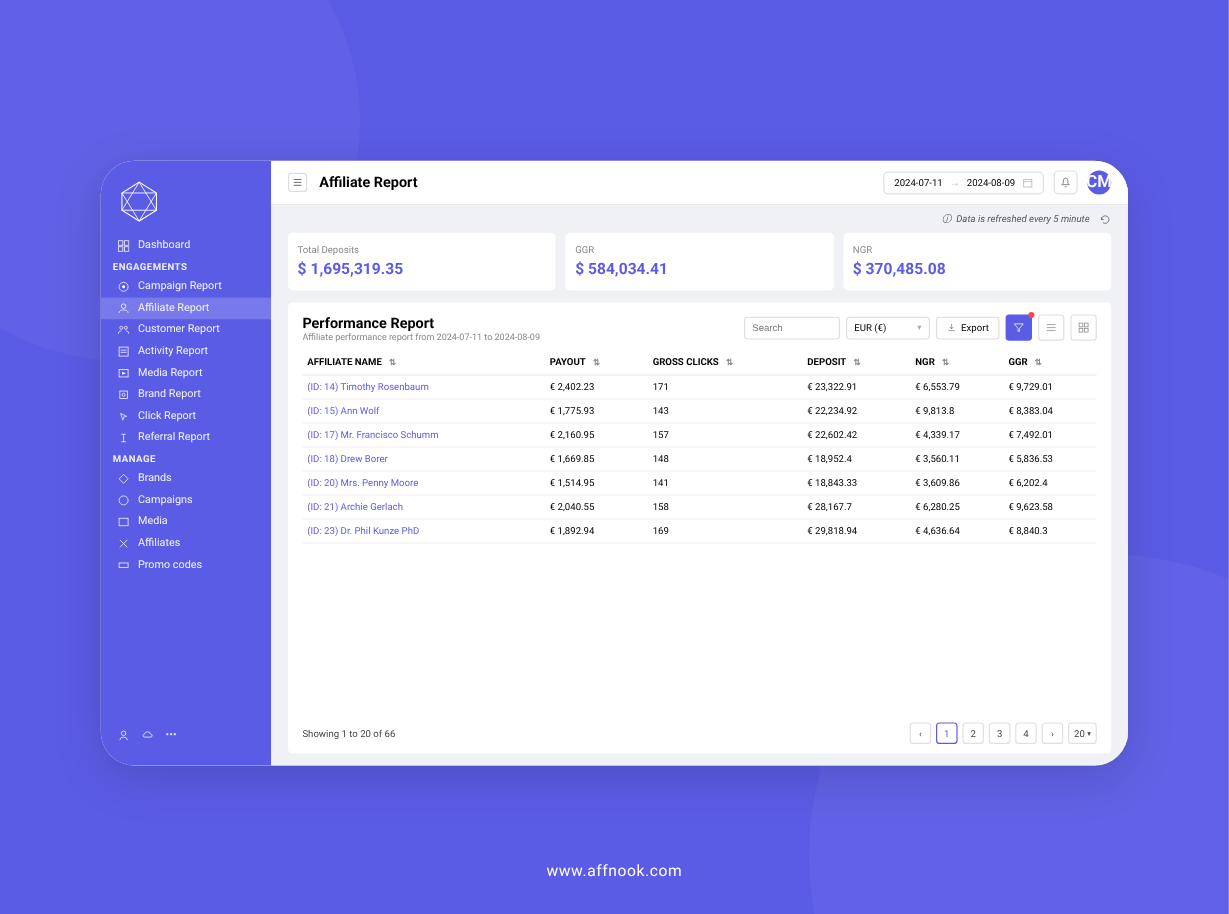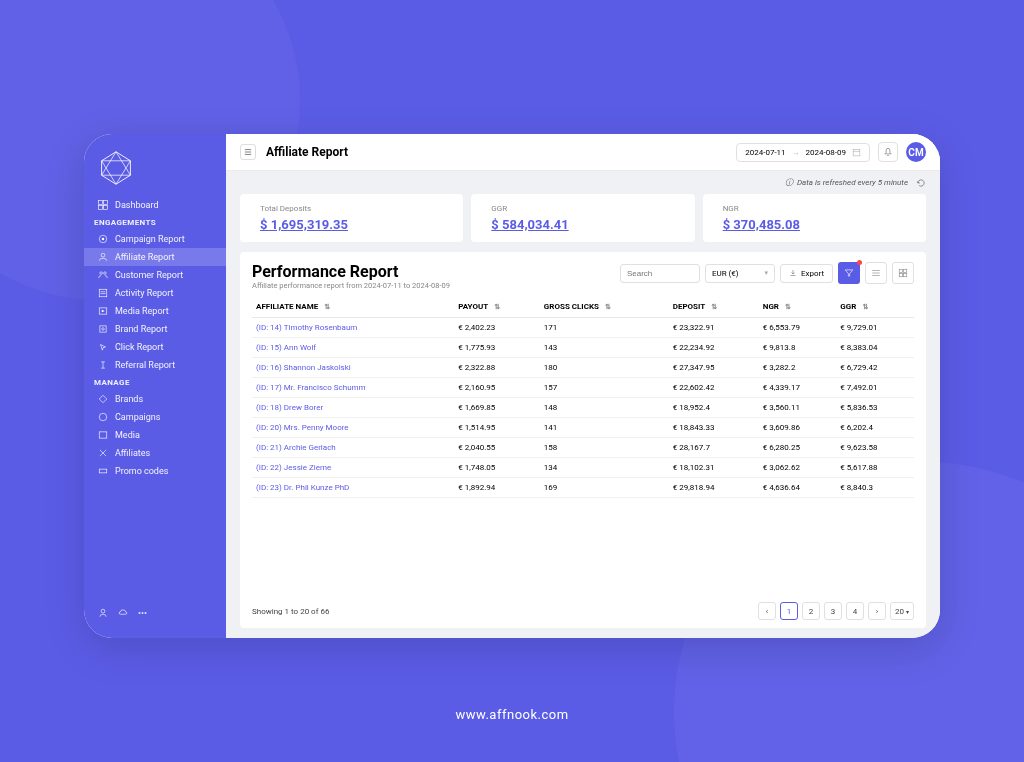--- a/index.html
+++ b/index.html
@@ -133,21 +133,21 @@
       cursor: pointer;
     }
     .avatar {
       width: 20px; height: 20px;
       border-radius: 50%;
       background: #5B5CE6;
       color: #fff;
       display: flex;
       align-items: center;
       justify-content: center;
-      font-size: 10px;
+      font-size: 14px;
       font-weight: 600;
     }
     .refresh-bar {
       padding: 6px 14px;
       text-align: right;
       font-size: 8px;
       font-style: italic;
       color: #555;
       display: flex;
       justify-content: flex-end;
@@ -155,52 +155,51 @@
       gap: 4px;
     }
     .stats-row {
       display: flex;
       gap: 8px;
       padding: 0 14px 10px 14px;
     }
     .stat-card {
       flex: 1;
       background: #fff;
-      padding: 10px 20px;
+      padding: 10px 8px;
       border-radius: 4px;
     }
     .stat-label {
       font-size: 8px;
       color: #888;
       margin-bottom: 4px;
     }
     .stat-value {
       font-size: 13px;
       font-weight: 700;
       color: #5B5CE6;
-      text-decoration: underline;
     }
     .report-card {
       margin: 0 14px 10px 14px;
       background: #fff;
       border-radius: 4px;
       padding: 10px 12px 8px 12px;
       flex: 1;
       display: flex;
       flex-direction: column;
       overflow: hidden;
     }
     .report-header {
       display: flex;
       align-items: flex-start;
       gap: 6px;
       margin-bottom: 6px;
     }
     .report-title {
-      font-size: 16px;
+      font-size: 12px;
       font-weight: 700;
     }
     .report-subtitle {
       font-size: 7.5px;
       color: #888;
     }
     .search-input {
       border: 1px solid #e0e0e0;
       border-radius: 3px;
       padding: 4px 6px;
@@ -300,21 +299,21 @@
       cursor: pointer;
       font-size: 8px;
       padding: 0 4px;
     }
     .page-btn.active {
       border-color: #5B5CE6;
       color: #5B5CE6;
     }
     .site-footer {
       position: absolute;
-      bottom: 40px;
+      bottom: 28px;
       left: 0;
       width: 100%;
       text-align: center;
       color: #fff;
       font-size: 13px;
       letter-spacing: 0.5px;
     }
     .table-scroll {
       flex:1;
       overflow: hidden;
@@ -556,28 +555,20 @@
               </tr>
               <tr>
                 <td>(ID: 15) Ann Wolf</td>
                 <td>€ 1,775.93</td>
                 <td>143</td>
                 <td>€ 22,234.92</td>
                 <td>€ 9,813.8</td>
                 <td>€ 8,383.04</td>
               </tr>
               <tr>
-                <td>(ID: 16) Shannon Jaskolski</td>
-                <td>€ 2,322.88</td>
-                <td>180</td>
-                <td>€ 27,347.95</td>
-                <td>€ 3,282.2</td>
-                <td>€ 6,729.42</td>
-              </tr>
-              <tr>
                 <td>(ID: 17) Mr. Francisco Schumm</td>
                 <td>€ 2,160.95</td>
                 <td>157</td>
                 <td>€ 22,602.42</td>
                 <td>€ 4,339.17</td>
                 <td>€ 7,492.01</td>
               </tr>
               <tr>
                 <td>(ID: 18) Drew Borer</td>
                 <td>€ 1,669.85</td>
@@ -596,28 +587,20 @@
               </tr>
               <tr>
                 <td>(ID: 21) Archie Gerlach</td>
                 <td>€ 2,040.55</td>
                 <td>158</td>
                 <td>€ 28,167.7</td>
                 <td>€ 6,280.25</td>
                 <td>€ 9,623.58</td>
               </tr>
               <tr>
-                <td>(ID: 22) Jessie Zieme</td>
-                <td>€ 1,748.05</td>
-                <td>134</td>
-                <td>€ 18,102.31</td>
-                <td>€ 3,062.62</td>
-                <td>€ 5,617.88</td>
-              </tr>
-              <tr>
                 <td>(ID: 23) Dr. Phil Kunze PhD</td>
                 <td>€ 1,892.94</td>
                 <td>169</td>
                 <td>€ 29,818.94</td>
                 <td>€ 4,636.64</td>
                 <td>€ 8,840.3</td>
               </tr>
             </tbody>
       </table>
       </div>

